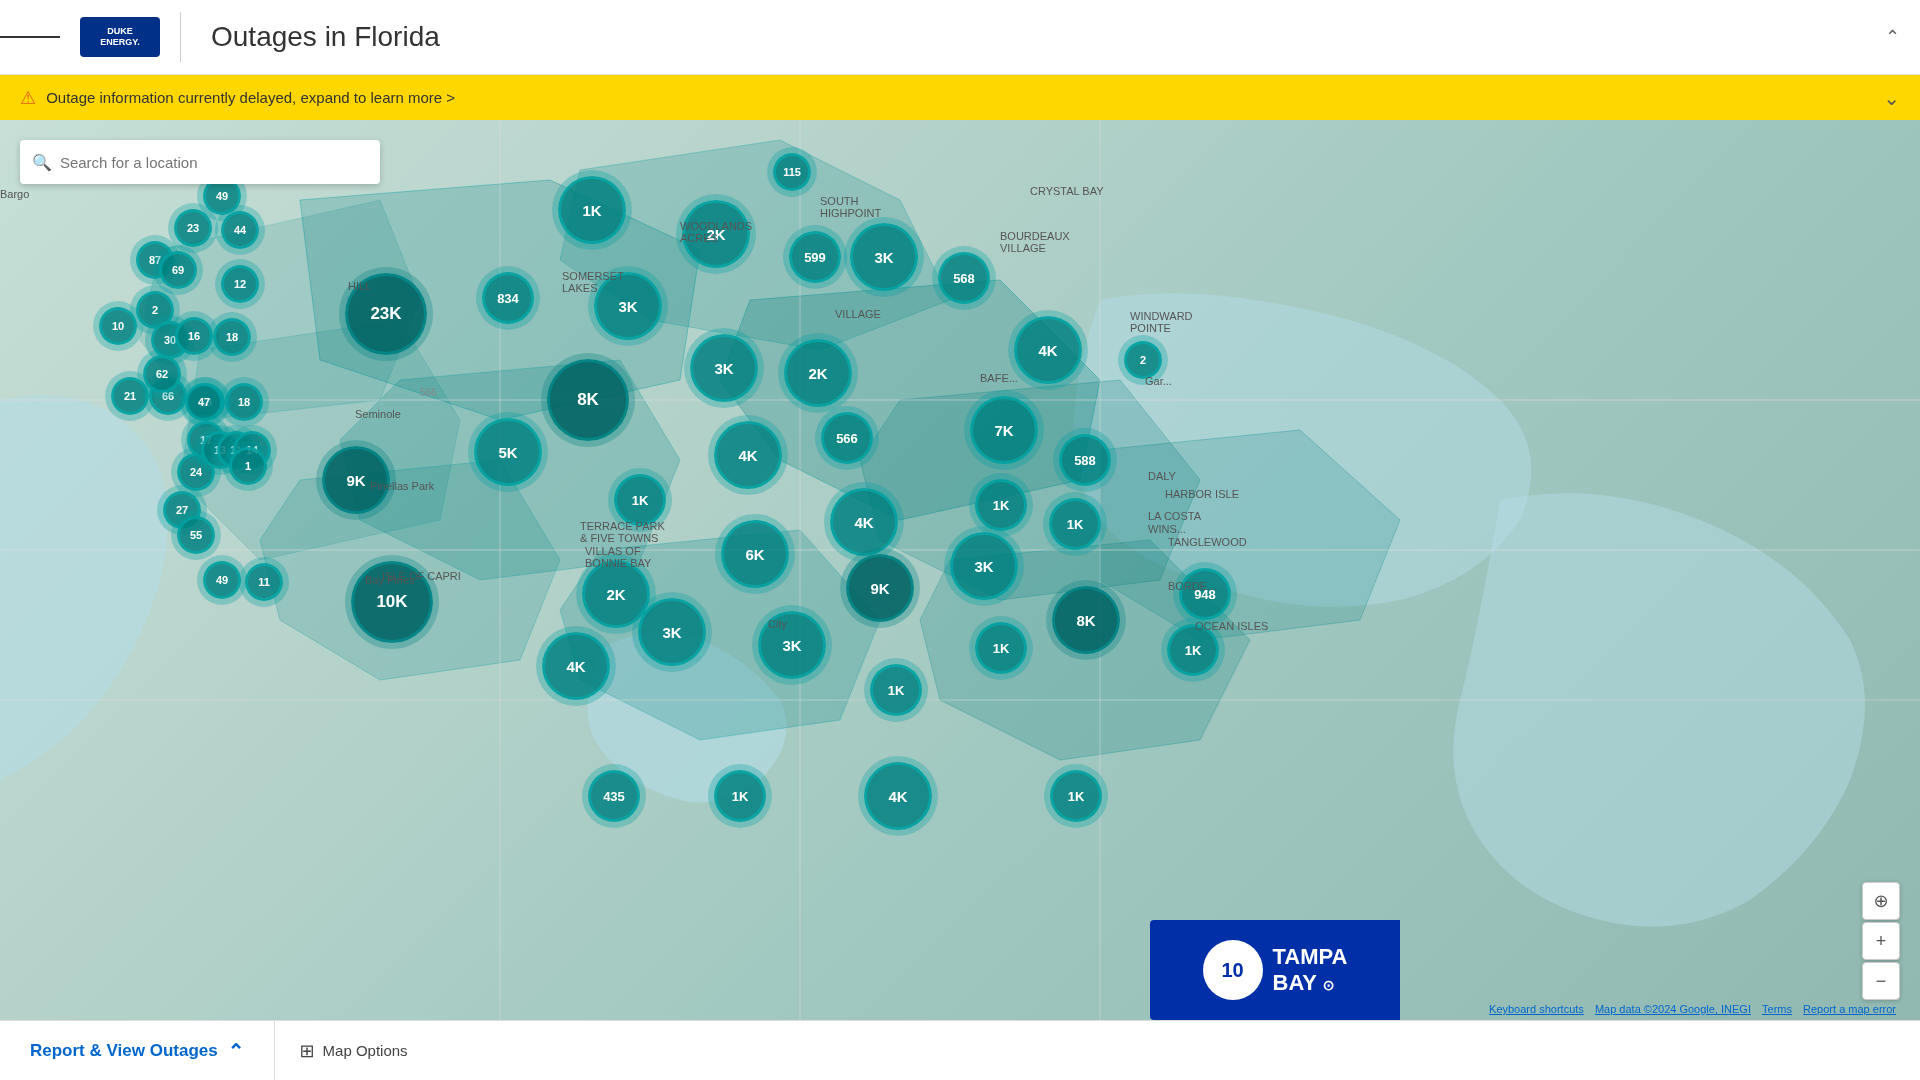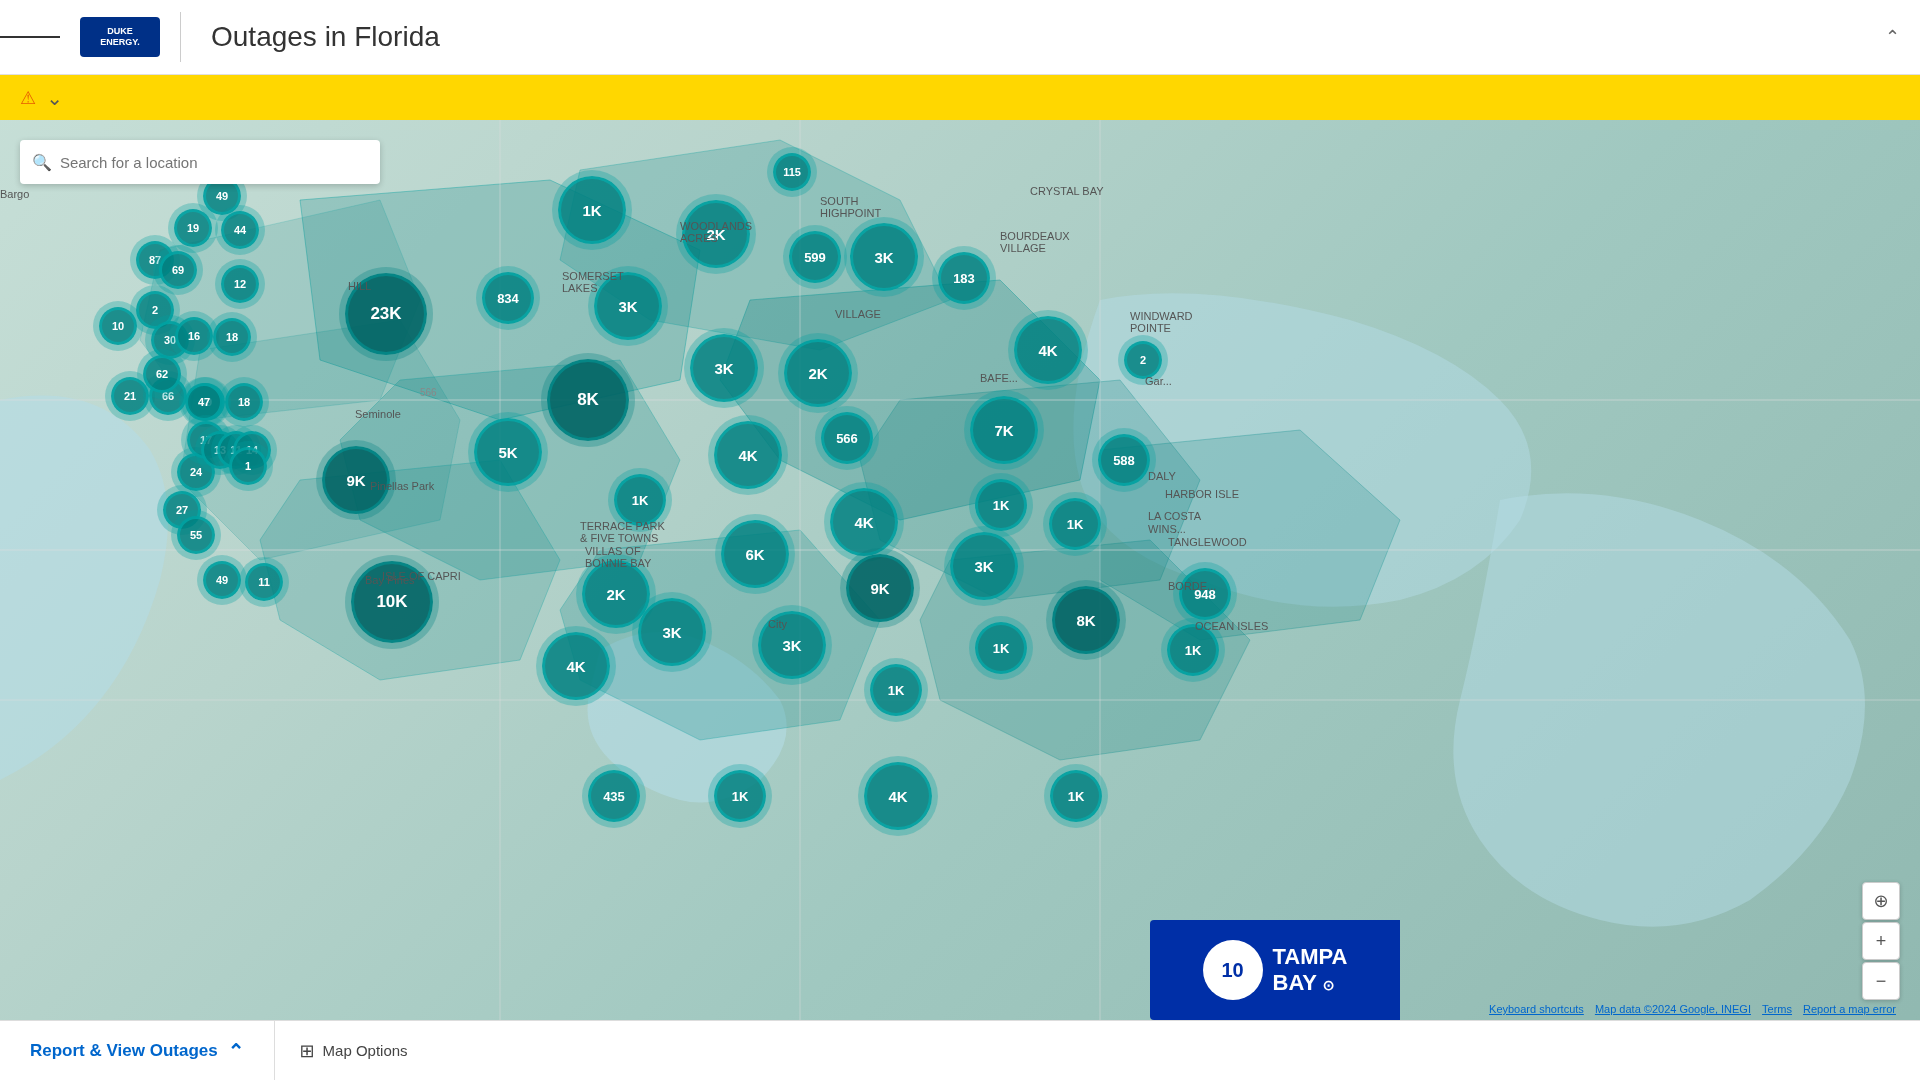--- a/index.html
+++ b/index.html
@@ -227,56 +227,56 @@
   <div class="map-label" style="left:680px;top:220px">WOODLANDS<br>ACRES</div>
   <div class="map-label" style="left:1000px;top:230px">BOURDEAUX<br>VILLAGE</div>
   <div class="map-label" style="left:980px;top:372px;">BAFE...</div>
   <div class="map-label" style="left:370px;top:480px;">Pinellas Park</div>
 
   <div id="cluster-c1" class="cluster cluster-lg cluster-teal" style="left:592px;top:210px;">1K</div>
   <div id="cluster-c2" class="cluster cluster-lg cluster-teal" style="left:716px;top:234px;">2K</div>
   <div id="cluster-c3" class="cluster cluster-lg cluster-teal" style="left:884px;top:257px;">3K</div>
   <div id="cluster-c4" class="cluster cluster-md cluster-teal" style="left:815px;top:257px;">599</div>
   <div id="cluster-c5" class="cluster cluster-sm cluster-teal" style="left:792px;top:172px;">115</div>
-  <div id="cluster-c6" class="cluster cluster-md cluster-teal" style="left:964px;top:278px;">183</div>
+  <div id="cluster-c6" class="cluster cluster-md cluster-teal" style="left:964px;top:278px;">568</div>
   <div id="cluster-c7" class="cluster cluster-xl cluster-dark" style="left:386px;top:314px;">23K</div>
   <div id="cluster-c8" class="cluster cluster-md cluster-teal" style="left:508px;top:298px;">834</div>
   <div id="cluster-c9" class="cluster cluster-lg cluster-teal" style="left:628px;top:306px;">3K</div>
   <div id="cluster-c10" class="cluster cluster-lg cluster-teal" style="left:1048px;top:350px;">4K</div>
   <div id="cluster-c11" class="cluster cluster-sm cluster-teal" style="left:1143px;top:360px;">2</div>
   <div id="cluster-c12" class="cluster cluster-lg cluster-teal" style="left:724px;top:368px;">3K</div>
   <div id="cluster-c13" class="cluster cluster-lg cluster-teal" style="left:818px;top:373px;">2K</div>
   <div id="cluster-c14" class="cluster cluster-xl cluster-dark" style="left:588px;top:400px;">8K</div>
   <div id="cluster-c15" class="cluster cluster-lg cluster-teal" style="left:508px;top:452px;">5K</div>
   <div id="cluster-c16" class="cluster cluster-lg cluster-dark" style="left:356px;top:480px;">9K</div>
   <div id="cluster-c17" class="cluster cluster-lg cluster-teal" style="left:1004px;top:430px;">7K</div>
   <div id="cluster-c18" class="cluster cluster-md cluster-teal" style="left:847px;top:438px;">566</div>
   <div id="cluster-c19" class="cluster cluster-lg cluster-teal" style="left:748px;top:455px;">4K</div>
-  <div id="cluster-c20" class="cluster cluster-md cluster-teal" style="left:1124px;top:460px;">588</div>
+  <div id="cluster-c20" class="cluster cluster-md cluster-teal" style="left:1085px;top:460px;">588</div>
   <div id="cluster-c21" class="cluster cluster-md cluster-teal" style="left:640px;top:500px;">1K</div>
   <div id="cluster-c22" class="cluster cluster-md cluster-teal" style="left:1001px;top:505px;">1K</div>
   <div id="cluster-c23" class="cluster cluster-lg cluster-teal" style="left:864px;top:522px;">4K</div>
   <div id="cluster-c24" class="cluster cluster-md cluster-teal" style="left:1075px;top:524px;">1K</div>
   <div id="cluster-c25" class="cluster cluster-lg cluster-teal" style="left:755px;top:554px;">6K</div>
   <div id="cluster-c26" class="cluster cluster-lg cluster-teal" style="left:984px;top:566px;">3K</div>
   <div id="cluster-c27" class="cluster cluster-lg cluster-dark" style="left:880px;top:588px;">9K</div>
   <div id="cluster-c28" class="cluster cluster-lg cluster-teal" style="left:616px;top:594px;">2K</div>
   <div id="cluster-c29" class="cluster cluster-lg cluster-dark" style="left:1086px;top:620px;">8K</div>
   <div id="cluster-c30" class="cluster cluster-md cluster-teal" style="left:1205px;top:594px;">948</div>
   <div id="cluster-c31" class="cluster cluster-xl cluster-dark" style="left:392px;top:602px;">10K</div>
   <div id="cluster-c32" class="cluster cluster-lg cluster-teal" style="left:672px;top:632px;">3K</div>
   <div id="cluster-c33" class="cluster cluster-lg cluster-teal" style="left:792px;top:645px;">3K</div>
   <div id="cluster-c34" class="cluster cluster-md cluster-teal" style="left:1001px;top:648px;">1K</div>
   <div id="cluster-c35" class="cluster cluster-md cluster-teal" style="left:1193px;top:650px;">1K</div>
   <div id="cluster-c36" class="cluster cluster-lg cluster-teal" style="left:576px;top:666px;">4K</div>
   <div id="cluster-c37" class="cluster cluster-md cluster-teal" style="left:896px;top:690px;">1K</div>
   <div id="cluster-c38" class="cluster cluster-sm cluster-teal" style="left:222px;top:580px;">49</div>
   <div id="cluster-c39" class="cluster cluster-sm cluster-teal" style="left:264px;top:582px;">11</div>
   <div id="cluster-c40" class="cluster cluster-sm cluster-teal" style="left:222px;top:196px;">49</div>
-  <div id="cluster-c41" class="cluster cluster-sm cluster-teal" style="left:193px;top:228px;">19</div>
+  <div id="cluster-c41" class="cluster cluster-sm cluster-teal" style="left:193px;top:228px;">23</div>
   <div id="cluster-c42" class="cluster cluster-sm cluster-teal" style="left:240px;top:230px;">44</div>
   <div id="cluster-c43" class="cluster cluster-sm cluster-teal" style="left:130px;top:396px;">21</div>
   <div id="cluster-c44" class="cluster cluster-sm cluster-teal" style="left:168px;top:396px;">66</div>
   <div id="cluster-c45" class="cluster cluster-sm cluster-teal" style="left:182px;top:510px;">27</div>
   <div id="cluster-c46" class="cluster cluster-sm cluster-teal" style="left:196px;top:535px;">55</div>
   <div id="cluster-c47" class="cluster cluster-sm cluster-teal" style="left:118px;top:326px;">10</div>
   <div id="cluster-c48" class="cluster cluster-sm cluster-teal" style="left:196px;top:472px;">24</div>
   <div id="cluster-c49" class="cluster cluster-md cluster-teal" style="left:614px;top:796px;">435</div>
   <div id="cluster-c50" class="cluster cluster-md cluster-teal" style="left:740px;top:796px;">1K</div>
   <div id="cluster-c51" class="cluster cluster-lg cluster-teal" style="left:898px;top:796px;">4K</div>
@@ -328,20 +328,21 @@
   </div>
   <div id="logo-area">
     <div id="logo-img">DUKE<br>ENERGY.</div>
   </div>
   <div id="page-title">Outages in Florida</div>
   <div id="collapse-btn">⌃</div>
 </div>
 
 <div id="alert-bar">
   <span id="alert-icon">⚠</span>
+  <span id="alert-text">Outage information currently delayed, expand to learn more &gt;</span>
   <span id="alert-expand">⌄</span>
 </div>
 
 <div id="search-box">
   <span id="search-icon">🔍</span>
   <input id="search-input" type="text" placeholder="Search for a location" style="">
 </div>
 
 <div id="bottom-bar">
   <div id="report-btn">

